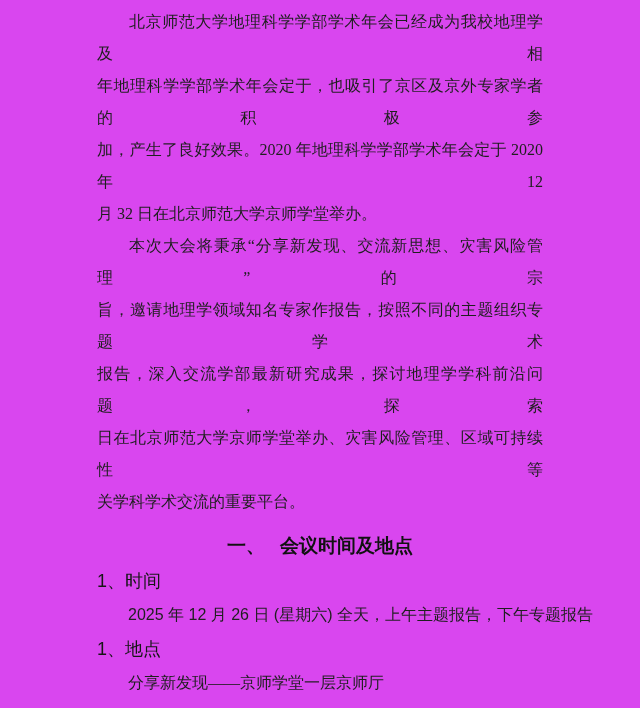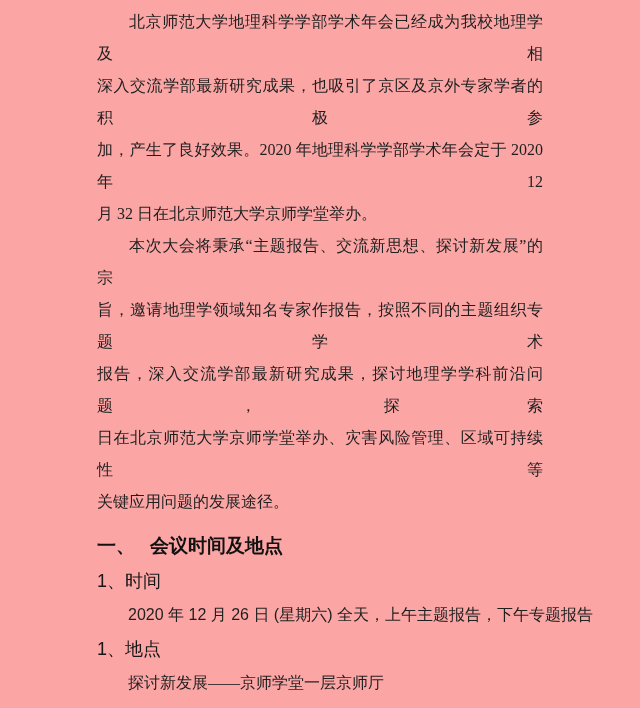--- a/index.html
+++ b/index.html
@@ -6,21 +6,21 @@
   body {
     width: 640px;
     height: 708px;
     background: #ffffff;
     font-family: "Liberation Serif", "DejaVu Serif", serif;
     overflow: hidden;
   }
   .page {
     width: 640px;
     height: 708px;
-    background: #fca5a5;
+    background: #d946ef;
     box-sizing: border-box;
     overflow: hidden;
   }
   .doc {
     margin-left: 97px;
     width: 446px;
     padding-top: 6px;
     color: #1f1f1f;
   }
   
@@ -57,47 +57,47 @@
   }
   
   .h1 {
     font-size: 19px;
     line-height: 36px;
     font-weight: bold;
     color: #111111;
     font-family: "Liberation Sans", "DejaVu Sans", sans-serif;
   }
   .h1 .num { display: inline-block; margin-right: 15px; }
-  .mt10 { margin-top: 10px; }
+  .mt10 { margin-top: 10px; text-align: center; }
 </style>
 </head>
 <body>
 
 <div class="page">
   <div class="doc">
 
     <div>
       <p class="l serif j ind">北京师范大学地理科学学部学术年会已经成为我校地理学及相</p>
-      <p class="l serif j">深入交流学部最新研究成果，也吸引了京区及京外专家学者的积极参</p>
+      <p class="l serif j">年地理科学学部学术年会定于，也吸引了京区及京外专家学者的积极参</p>
       <p class="l serif j">加，产生了良好效果。2020 年地理科学学部学术年会定于 2020 年 12</p>
       <p class="l serif">月 32 日在北京师范大学京师学堂举办。</p>
     </div>
 
     <div>
-      <p class="l serif j ind">本次大会将秉承“主题报告、交流新思想、探讨新发展”的宗</p>
+      <p class="l serif j ind">本次大会将秉承“分享新发现、交流新思想、灾害风险管理”的宗</p>
       <p class="l serif j">旨，邀请地理学领域知名专家作报告，按照不同的主题组织专题学术</p>
       <p class="l serif j">报告，深入交流学部最新研究成果，探讨地理学学科前沿问题，探索</p>
       <p class="l serif j">日在北京师范大学京师学堂举办、灾害风险管理、区域可持续性等</p>
-      <p class="l serif">关键应用问题的发展途径。</p>
+      <p class="l serif">关学科学术交流的重要平台。</p>
     </div>
 
     <div class="h1 mt10">
       <span class="num">一、</span><span>会议时间及地点</span>
     </div>
 
     <div class="sub sans">1、时间</div>
-    <div class="l sans mid">2020 年 12 月 26 日 (星期六) 全天，上午主题报告，下午专题报告</div>
+    <div class="l sans mid">2025 年 12 月 26 日 (星期六) 全天，上午主题报告，下午专题报告</div>
     <div class="sub sans">1、地点</div>
-    <div class="l serif mid">探讨新发展——京师学堂一层京师厅</div>
+    <div class="l serif mid">分享新发现——京师学堂一层京师厅</div>
     <div class="l serif mid">专题报告——京师学堂、生地楼、化学楼</div>
 
   </div>
 </div>
 
 </body></html>

